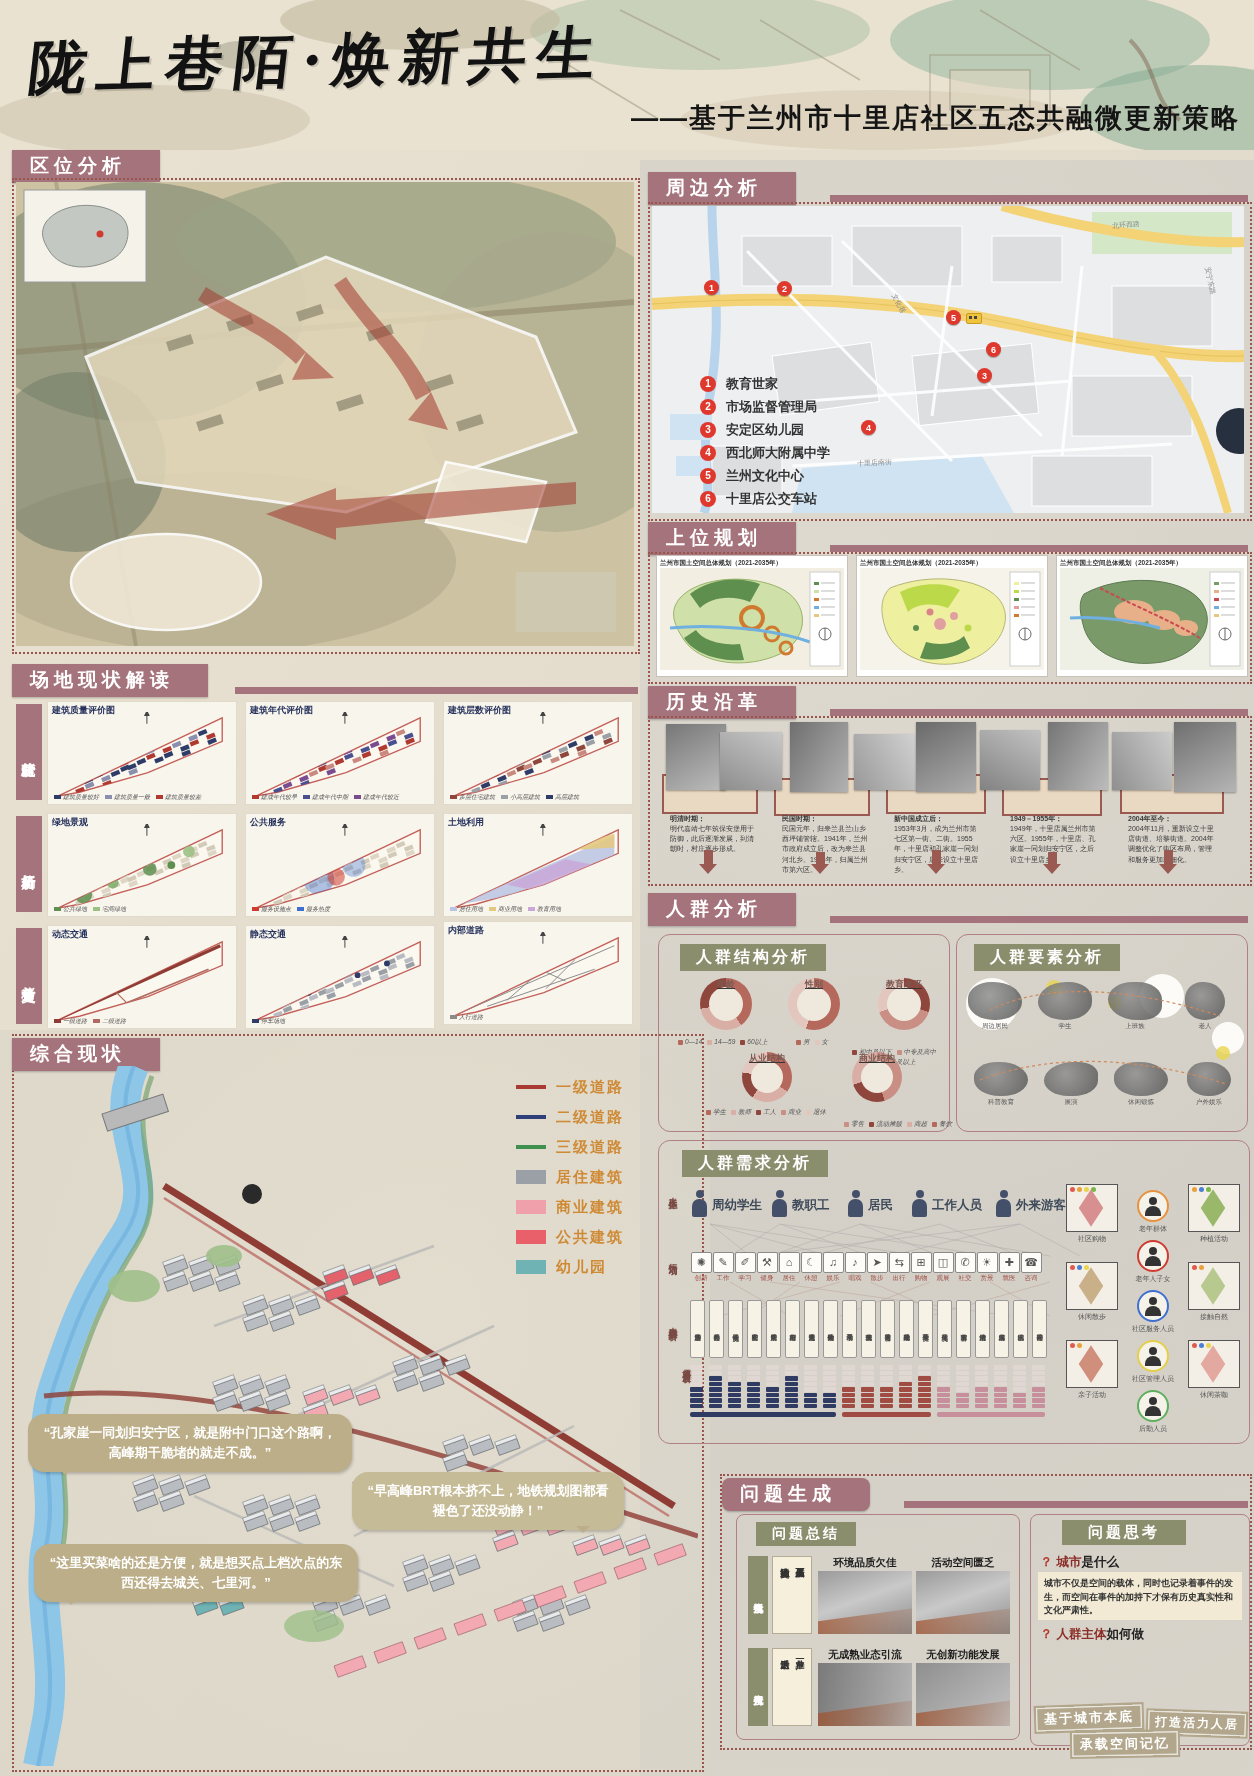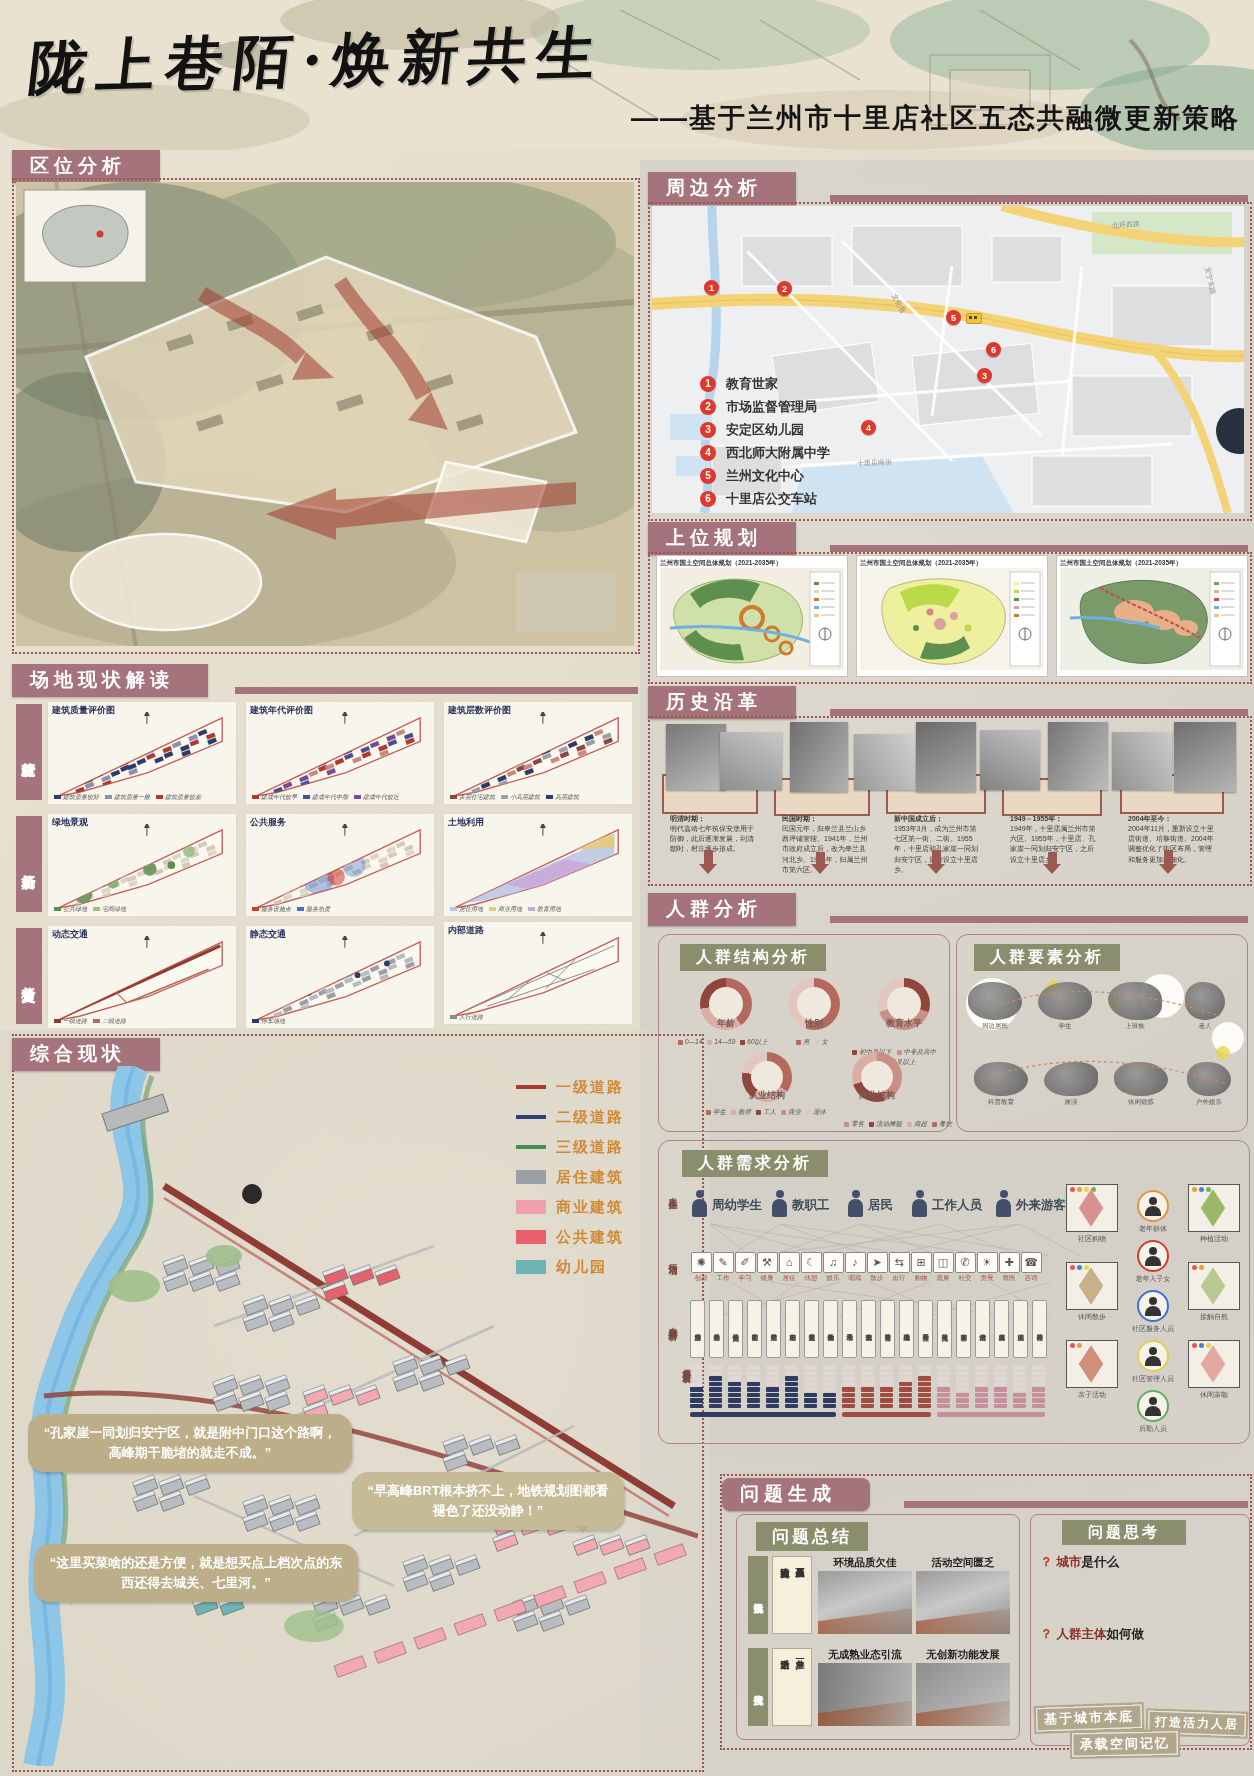--- a/index.html
+++ b/index.html
@@ -64,21 +64,21 @@
   .plan .ptitle{font-size:6.5px;color:#333;font-weight:bold;}
   .plan svg{display:block;}
   
   .hback{position:absolute;background:#ead9c2;border:2px solid #9a5a52;}
   .photo{position:absolute;box-shadow:0 1px 2px rgba(0,0,0,.35);}
   .era{position:absolute;width:88px;font-size:7px;line-height:1.45;color:#3a3a3a;}
   .era b{display:block;}
   .tarrow{position:absolute;width:9px;background:#9a5a52;}
   .tarrow:after{content:"";position:absolute;left:-5px;top:100%;border:9px solid transparent;border-top:10px solid #9a5a52;}
   
-  .donut{position:absolute;border-radius:50%;display:flex;align-items:flex-end;justify-content:center;}
+  .donut{position:absolute;border-radius:50%;display:flex;align-items:flex-start;justify-content:center;text-decoration:underline;}
   .donut:before{content:"";position:absolute;inset:9px;border-radius:50%;background:#efe9dd;}
   .donut span{position:relative;font-size:9px;color:#7a5a52;font-weight:bold;}
   .dA{background:conic-gradient(#b5685c 0 40%,#d9afa5 0 72%,#8f463c 0 100%);}
   .dB{background:conic-gradient(#b5685c 0 55%,#e3c6bd 0 100%);}
   .dC{background:conic-gradient(#8f463c 0 30%,#c98f84 0 70%,#e3c6bd 0 100%);}
   .dD{background:conic-gradient(#b5685c 0 35%,#d9afa5 0 60%,#8f463c 0 78%,#e3c6bd 0 100%);}
   .dE{background:conic-gradient(#c98f84 0 45%,#8f463c 0 70%,#d9afa5 0 100%);}
   .dleg{position:absolute;font-size:6.5px;color:#555;display:flex;gap:5px;white-space:nowrap;}
   .dleg i{display:inline-block;width:5px;height:5px;border-radius:1px;margin-right:2px;vertical-align:middle;}
   
@@ -1650,21 +1650,21 @@
   <div class="pcirc" style="left:1124px;top:1390px;">
       <div class="c" style="border-color: rgb(95, 175, 95);"></div>
       <div class="plab">后勤人员</div>
     </div>
 
   <div class="dotbox" style="left:720px;top:1474px;width:528px;height:272px;"></div>
   <div class="sec-h" style="left:722px;top:1478px;border-radius:8px;">问题生成</div>
   <div class="tailbar" style="left:904px;top:1501px;width:344px;"></div>
 
   <div class="card" style="left:736px;top:1514px;width:282px;height:224px;border-radius:8px;"></div>
-  <div class="sub-h" style="left:756px;top:1522px;font-size:17px;">问题总结</div>
+  <div class="sub-h" style="left:756px;top:1522px;font-size:14px;">问题总结</div>
   <div class="anglebar vtext" style="left:748px;top:1556px;height:78px;">生活视角</div>
   <div class="tagbox" style="left:772px;top:1556px;width:40px;height:78px;">
       <span>人际交往淡泊</span>
       <span>人居品质低下</span>
     </div>
   <div class="wphoto" style="left:818px;top:1556px;width:94px;height:78px;">
       <div class="ptitle">环境品质欠佳</div>
       <div class="pimg"></div>
     </div>
   <div class="wphoto" style="left:916px;top:1556px;width:94px;height:78px;">
@@ -1681,17 +1681,18 @@
       <div class="pimg" style="background:linear-gradient(100deg,#7a7a7a,#b5b5b5)"></div>
     </div>
   <div class="wphoto" style="left:916px;top:1648px;width:94px;height:78px;">
       <div class="ptitle">无创新功能发展</div>
       <div class="pimg" style="background:linear-gradient(140deg,#8f8f8f,#c5c5c5)"></div>
     </div>
 
   <div class="card" style="left:1030px;top:1514px;width:218px;height:230px;border-radius:8px;"></div>
   <div class="sub-h" style="left:1062px;top:1520px;font-size:15px;padding:3px 26px;">问题思考</div>
   <div class="qline" style="left:1040px;top:1554px;"><span class="qm">？</span><span class="qk">城市</span><span>是什么</span></div>
+  <div class="abox" style="left:1038px;top:1572px;width:204px;height:48px;">城市不仅是空间的载体，同时也记录着事件的发生，而空间在事件的加持下才保有历史真实性和文化严肃性。</div>
   <div class="qline" style="left:1040px;top:1626px;"><span class="qm">？</span><span class="qk">人群主体</span><span>如何做</span></div>
   <div class="stamp" style="left:1036px;top:1706px;width:106px;transform:rotate(-2deg);">基于城市本底</div>
   <div class="stamp" style="left:1148px;top:1712px;width:98px;transform:rotate(2deg);font-size:12px;">打造活力人居</div>
   <div class="stamp" style="left:1072px;top:1732px;width:106px;transform:rotate(-1deg);">承载空间记忆</div>
 </div>
 
 </body></html>

